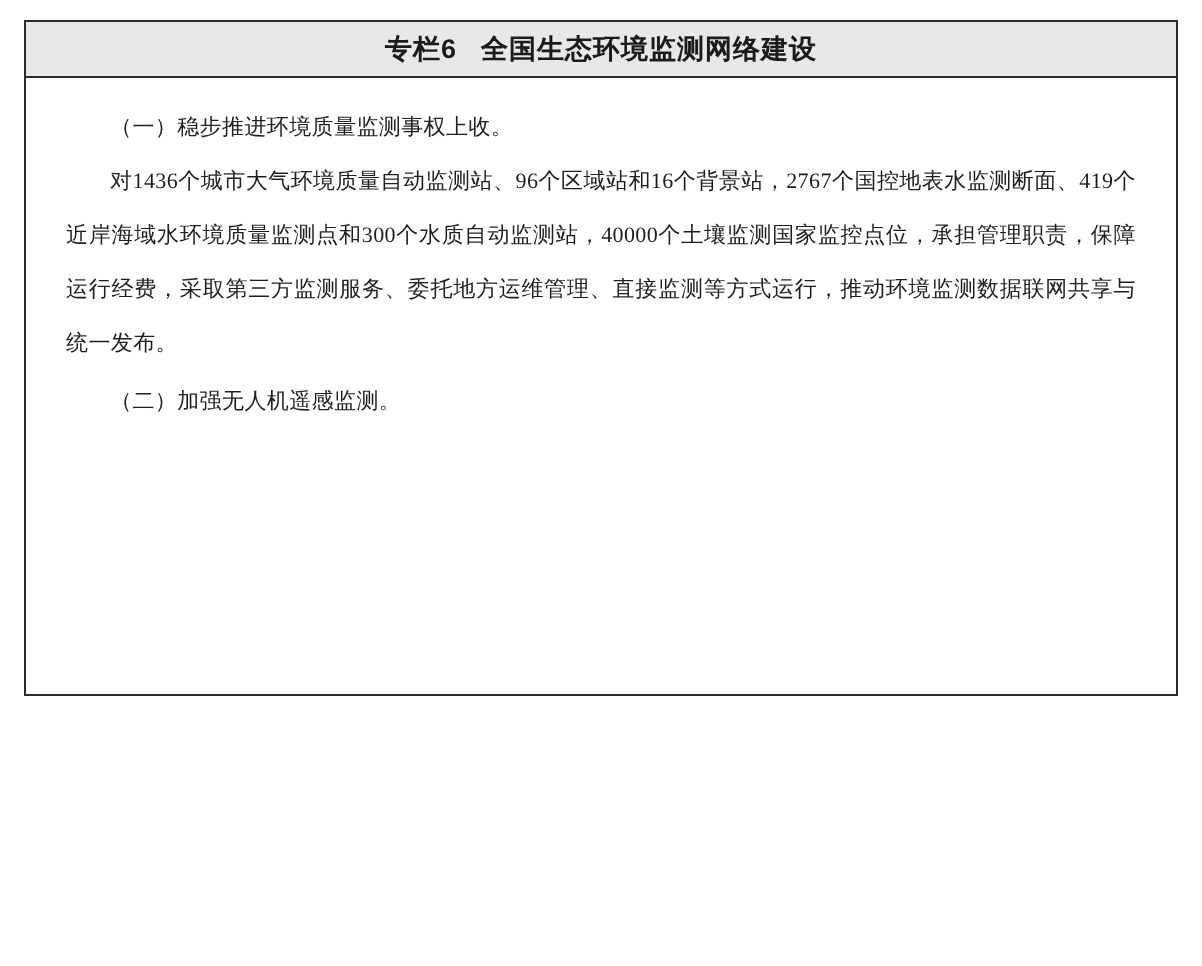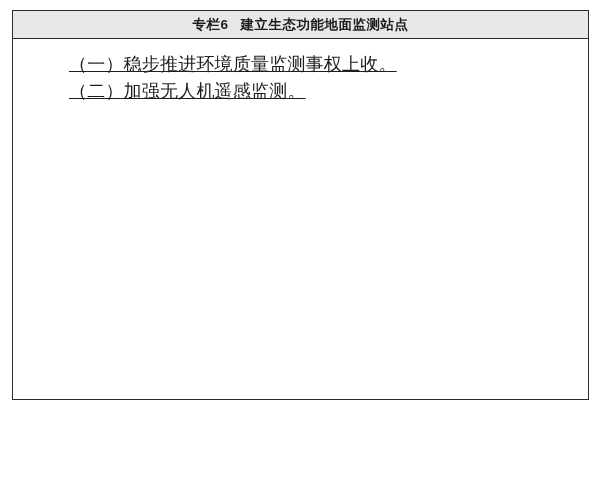--- a/index.html
+++ b/index.html
@@ -18,21 +18,21 @@
     position: relative;
     width: 601px;
     height: 483px;
     box-sizing: border-box;
     padding: 10px 12px 0 12px;
   }
   .box {
     border: 1px solid #2b2b2b;
     box-sizing: border-box;
     width: 577px;
-    height: 390px;
+    height: 338px;
     background: #ffffff;
   }
   .box-header {
     height: 28px;
     border-bottom: 1px solid #2b2b2b;
     background: #e8e8e8;
     display: flex;
     align-items: center;
     justify-content: center;
     box-sizing: border-box;
@@ -51,43 +51,43 @@
     font-weight: bold;
   }
   .box-title {
     font-weight: bold;
   }
   .box-body {
     padding: 12px 20px 8px 20px;
     box-sizing: border-box;
   }
   .para {
-    font-size: 18px;
+    font-size: 11px;
     line-height: 27px;
     text-align: justify;
     text-justify: inter-ideograph;
     text-indent: 2em;
     margin: 0 0 2px 0;
     color: #1e1e1e;
     letter-spacing: 0.2px;
-    text-decoration: underline;
   }
   .para.sub {
     margin-bottom: 0;
   }
 </style>
 </head>
 <body>
 
 <div class="page">
   <div class="box">
     <div class="box-header">
       <div class="box-header-inner">
         <span class="box-label">专栏6</span>
-        <span class="box-title">建立生态功能地面监测站点</span>
+        <span class="box-title">全国生态环境监测网络建设</span>
       </div>
     </div>
     <div class="box-body">
       <p class="para sub">（一）稳步推进环境质量监测事权上收。</p>
+      <p class="para">对1436个城市大气环境质量自动监测站、96个区域站和16个背景站，2767个国控地表水监测断面、419个近岸海域水环境质量监测点和300个水质自动监测站，40000个土壤监测国家监控点位，承担管理职责，保障运行经费，采取第三方监测服务、委托地方运维管理、直接监测等方式运行，推动环境监测数据联网共享与统一发布。</p>
       <p class="para sub">（二）加强无人机遥感监测。</p>
     </div>
   </div>
 </div>
 
 </body></html>

